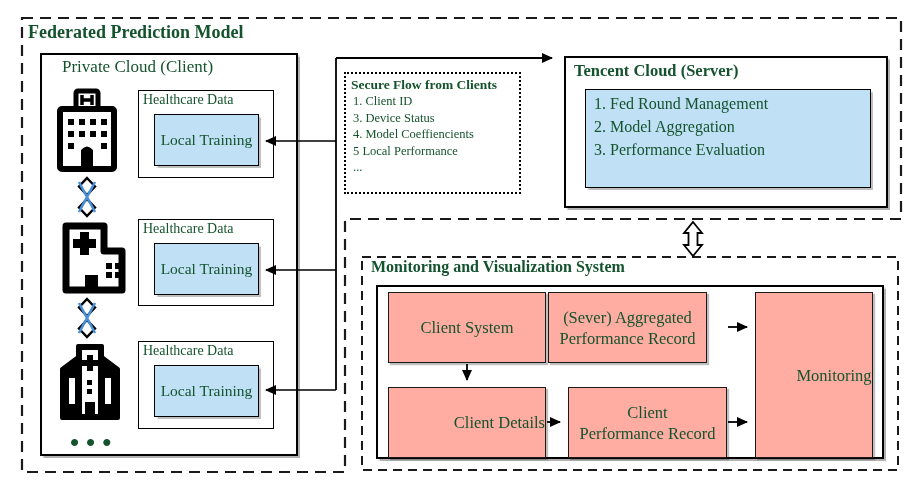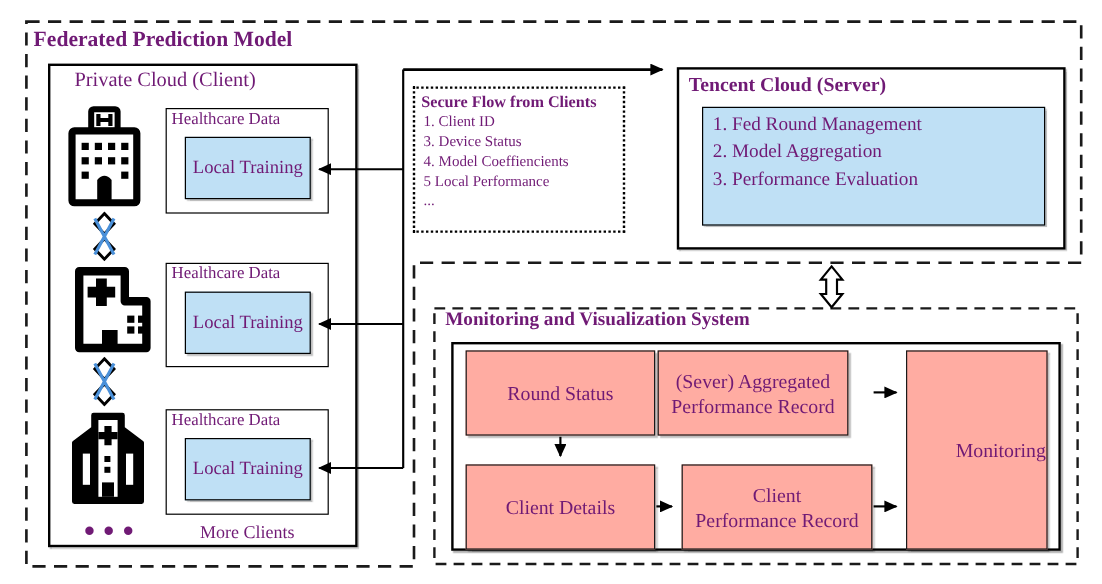--- a/index.html
+++ b/index.html
@@ -1,18 +1,18 @@
 <!DOCTYPE html>
 <html style="--blue-fill: #bfe0f5; --pink-fill: #ffaca2; --sync-blue: #4a90d9; --line: #000000;"><head>
 <meta charset="utf-8">
 <style>
   html,body{margin:0;padding:0;background:#fff;}
   .canvas{
     position:relative;width:918px;height:478px;background:#fff;overflow:hidden;
-    font-family:"Liberation Serif","DejaVu Serif",serif;color:#701a75;
+    font-family:"Liberation Serif","DejaVu Serif",serif;color:#14532d;
   }
   .abs{position:absolute;box-sizing:border-box;}
   
   #wires{position:absolute;left:0;top:0;width:918px;height:487px;pointer-events:none;z-index:5;}
   .node{position:absolute;box-sizing:border-box;}
 
   .fpm-title{left:28px;top:22px;font-size:18px;font-weight:700;z-index:6;}
 
   .private-cloud{left:40px;top:53px;width:258px;height:403px;border:2.5px solid #000;background:#fff;
     box-shadow:1.5px 1.5px 1px rgba(0,0,0,0.30);z-index:2;}
@@ -44,21 +44,21 @@
   .mvs{left:362px;top:256px;width:537px;height:214px;z-index:2;}
   .mvs-title{left:9px;top:2px;font-size:16px;font-weight:700;}
   .mvs-inner{left:14px;top:29px;width:508px;height:174px;border:2px solid #000;background:#fff;
     box-shadow:1.5px 1.5px 1px rgba(0,0,0,0.30);}
 
   .pink{background:var(--pink-fill,#ffaca2);border:1.5px solid #1a1a1a;display:flex;flex-direction:column;
     align-items:center;justify-content:center;text-align:center;font-size:16.5px;line-height:21px;
     box-shadow:2px 2px 1px rgba(0,0,0,0.25);z-index:3;}
   .pk-client-status{left:388px;top:292px;width:158px;height:71px;}
   .pk-aggregated{left:548px;top:292px;width:159px;height:71px;}
-  .pk-client-details{left:388px;top:387px;width:158px;height:71px;}
+  .pk-client-details{left:388px;top:387px;width:158px;height:71px;align-items:flex-end;}
   .pk-client-perf{left:568px;top:387px;width:159px;height:71px;}
   .pk-monitoring{left:755px;top:292px;width:118px;height:166px;padding-left:40px;}
 </style>
 </head>
 <body>
 
 <div class="canvas">
 
   <svg id="wires" viewBox="0 0 918 487">
     <defs>
@@ -137,21 +137,20 @@
     <rect x="25" y="8" width="16" height="64" fill="#fff"></rect>
     <path d="M30,13 h6 v5 h5 v6 h-5 v5 h-6 v-5 h-5 v-6 h5 Z" fill="#000"></path>
     <rect x="30" y="38" width="5" height="5" fill="#000"></rect>
     <rect x="30" y="47" width="5" height="5" fill="#000"></rect>
     <rect x="12" y="36" width="6" height="26" fill="#fff"></rect>
     <rect x="48" y="36" width="6" height="26" fill="#fff"></rect>
     <rect x="28" y="60" width="10" height="12" fill="#000"></rect>
   </svg>
 
   <div class="abs ellipsis">•••</div>
-  <div class="abs more-clients">More Clients</div>
 
   <div class="node hd" style="top:90px">
     <div class="abs hd-label">Healthcare Data</div>
     <div class="abs lt">Local Training</div>
   </div>
   <div class="node hd" style="top:219px;height:87px">
     <div class="abs hd-label">Healthcare Data</div>
     <div class="abs lt">Local Training</div>
   </div>
   <div class="node hd" style="top:341px">
@@ -176,21 +175,21 @@
       <div class="ops-line">3. Performance Evaluation</div>
     </div>
   </div>
 
   <div class="node mvs">
     <div class="abs mvs-title">Monitoring and Visualization System</div>
     <div class="abs mvs-inner"></div>
   </div>
 
   <div class="node pink pk-client-status">
-    <span>Round Status</span>
+    <span>Client System</span>
   </div>
   <div class="node pink pk-aggregated">
     <span>(Sever) Aggregated</span>
     <span>Performance Record</span>
   </div>
   <div class="node pink pk-client-details">
     <span>Client Details</span>
   </div>
   <div class="node pink pk-client-perf">
     <span>Client</span>

